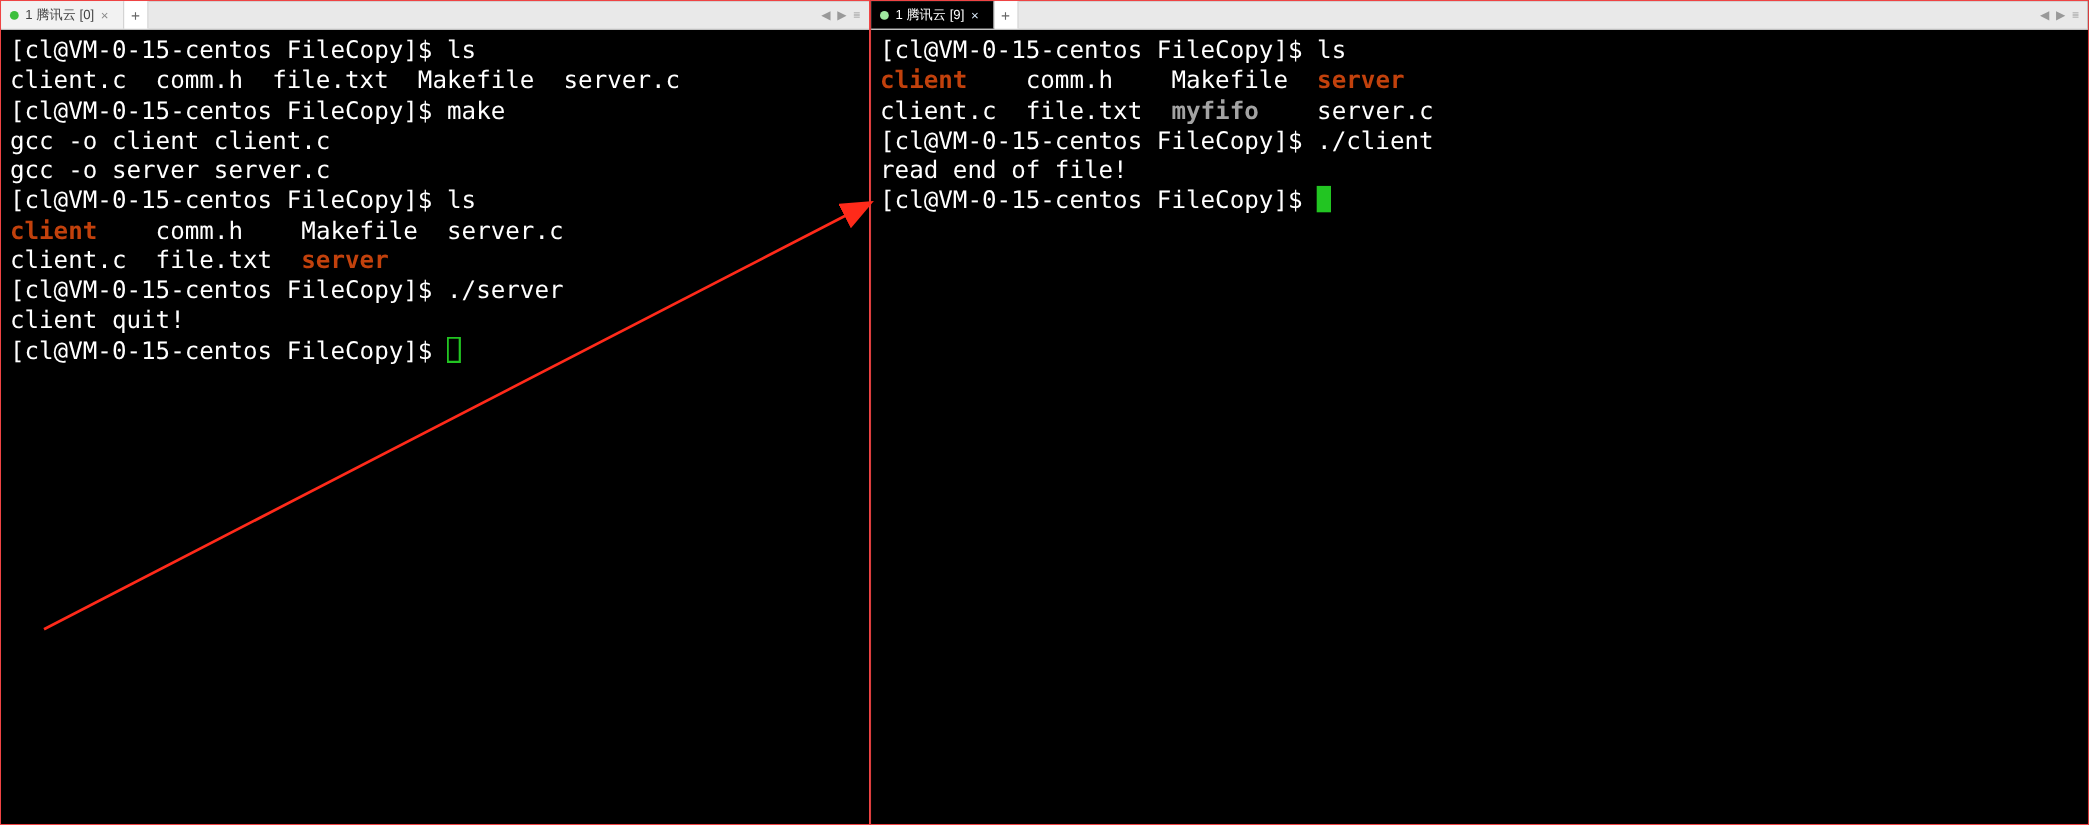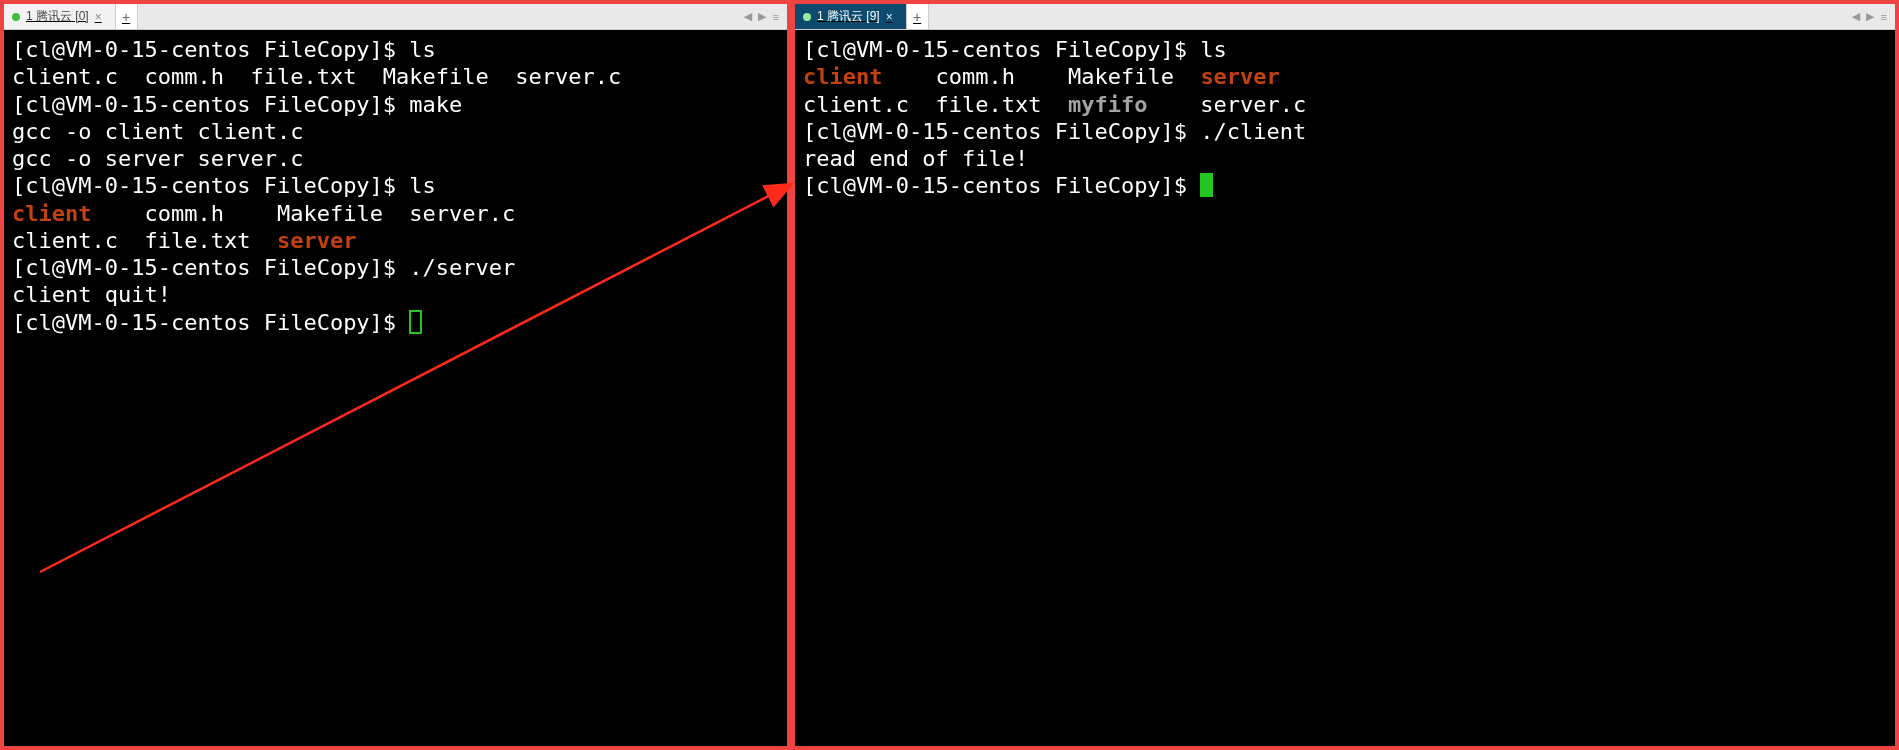--- a/index.html
+++ b/index.html
@@ -8,22 +8,21 @@
     display:flex;
     font-family:"DejaVu Sans Mono","Consolas","Menlo",monospace;
     font-size:22px;
     background:#000;
     position:relative;
     overflow:hidden;
   }
   .pane {
     height:100%;
     display:flex; flex-direction:column;
-    border:4px solid #ef4444;
-    text-decoration:underline;
+    border:1px solid #ef4444;
   }
   .pane.left  { width:791px; }
   .pane.right { flex:1; }
   .tabbar {
     height:26px;
     background:#e9e9e9;
     display:flex; align-items:stretch;
     font-family:"Segoe UI","Microsoft YaHei",Arial,sans-serif;
     font-size:12px;
     border-bottom:1px solid #ccc;
@@ -32,21 +31,21 @@
   .tab {
     display:flex; align-items:center;
     padding:0 10px 0 8px;
     gap:6px;
     background:#f2f2f2;
     border-right:1px solid #ccc;
     color:#444;
     cursor:pointer;
   }
   .tab.active {
-    background:#0c4a6e; color:#fff;
+    background:#000000; color:#fff;
   }
   .tab .dot {
     width:8px; height:8px; border-radius:50%;
     background:#3bbf3b;
   }
   .tab.active .dot { background:#9fe89f; }
   .tab .close {
     width:10px; height:10px; line-height:10px;
     font-size:12px; color:#888;
   }

